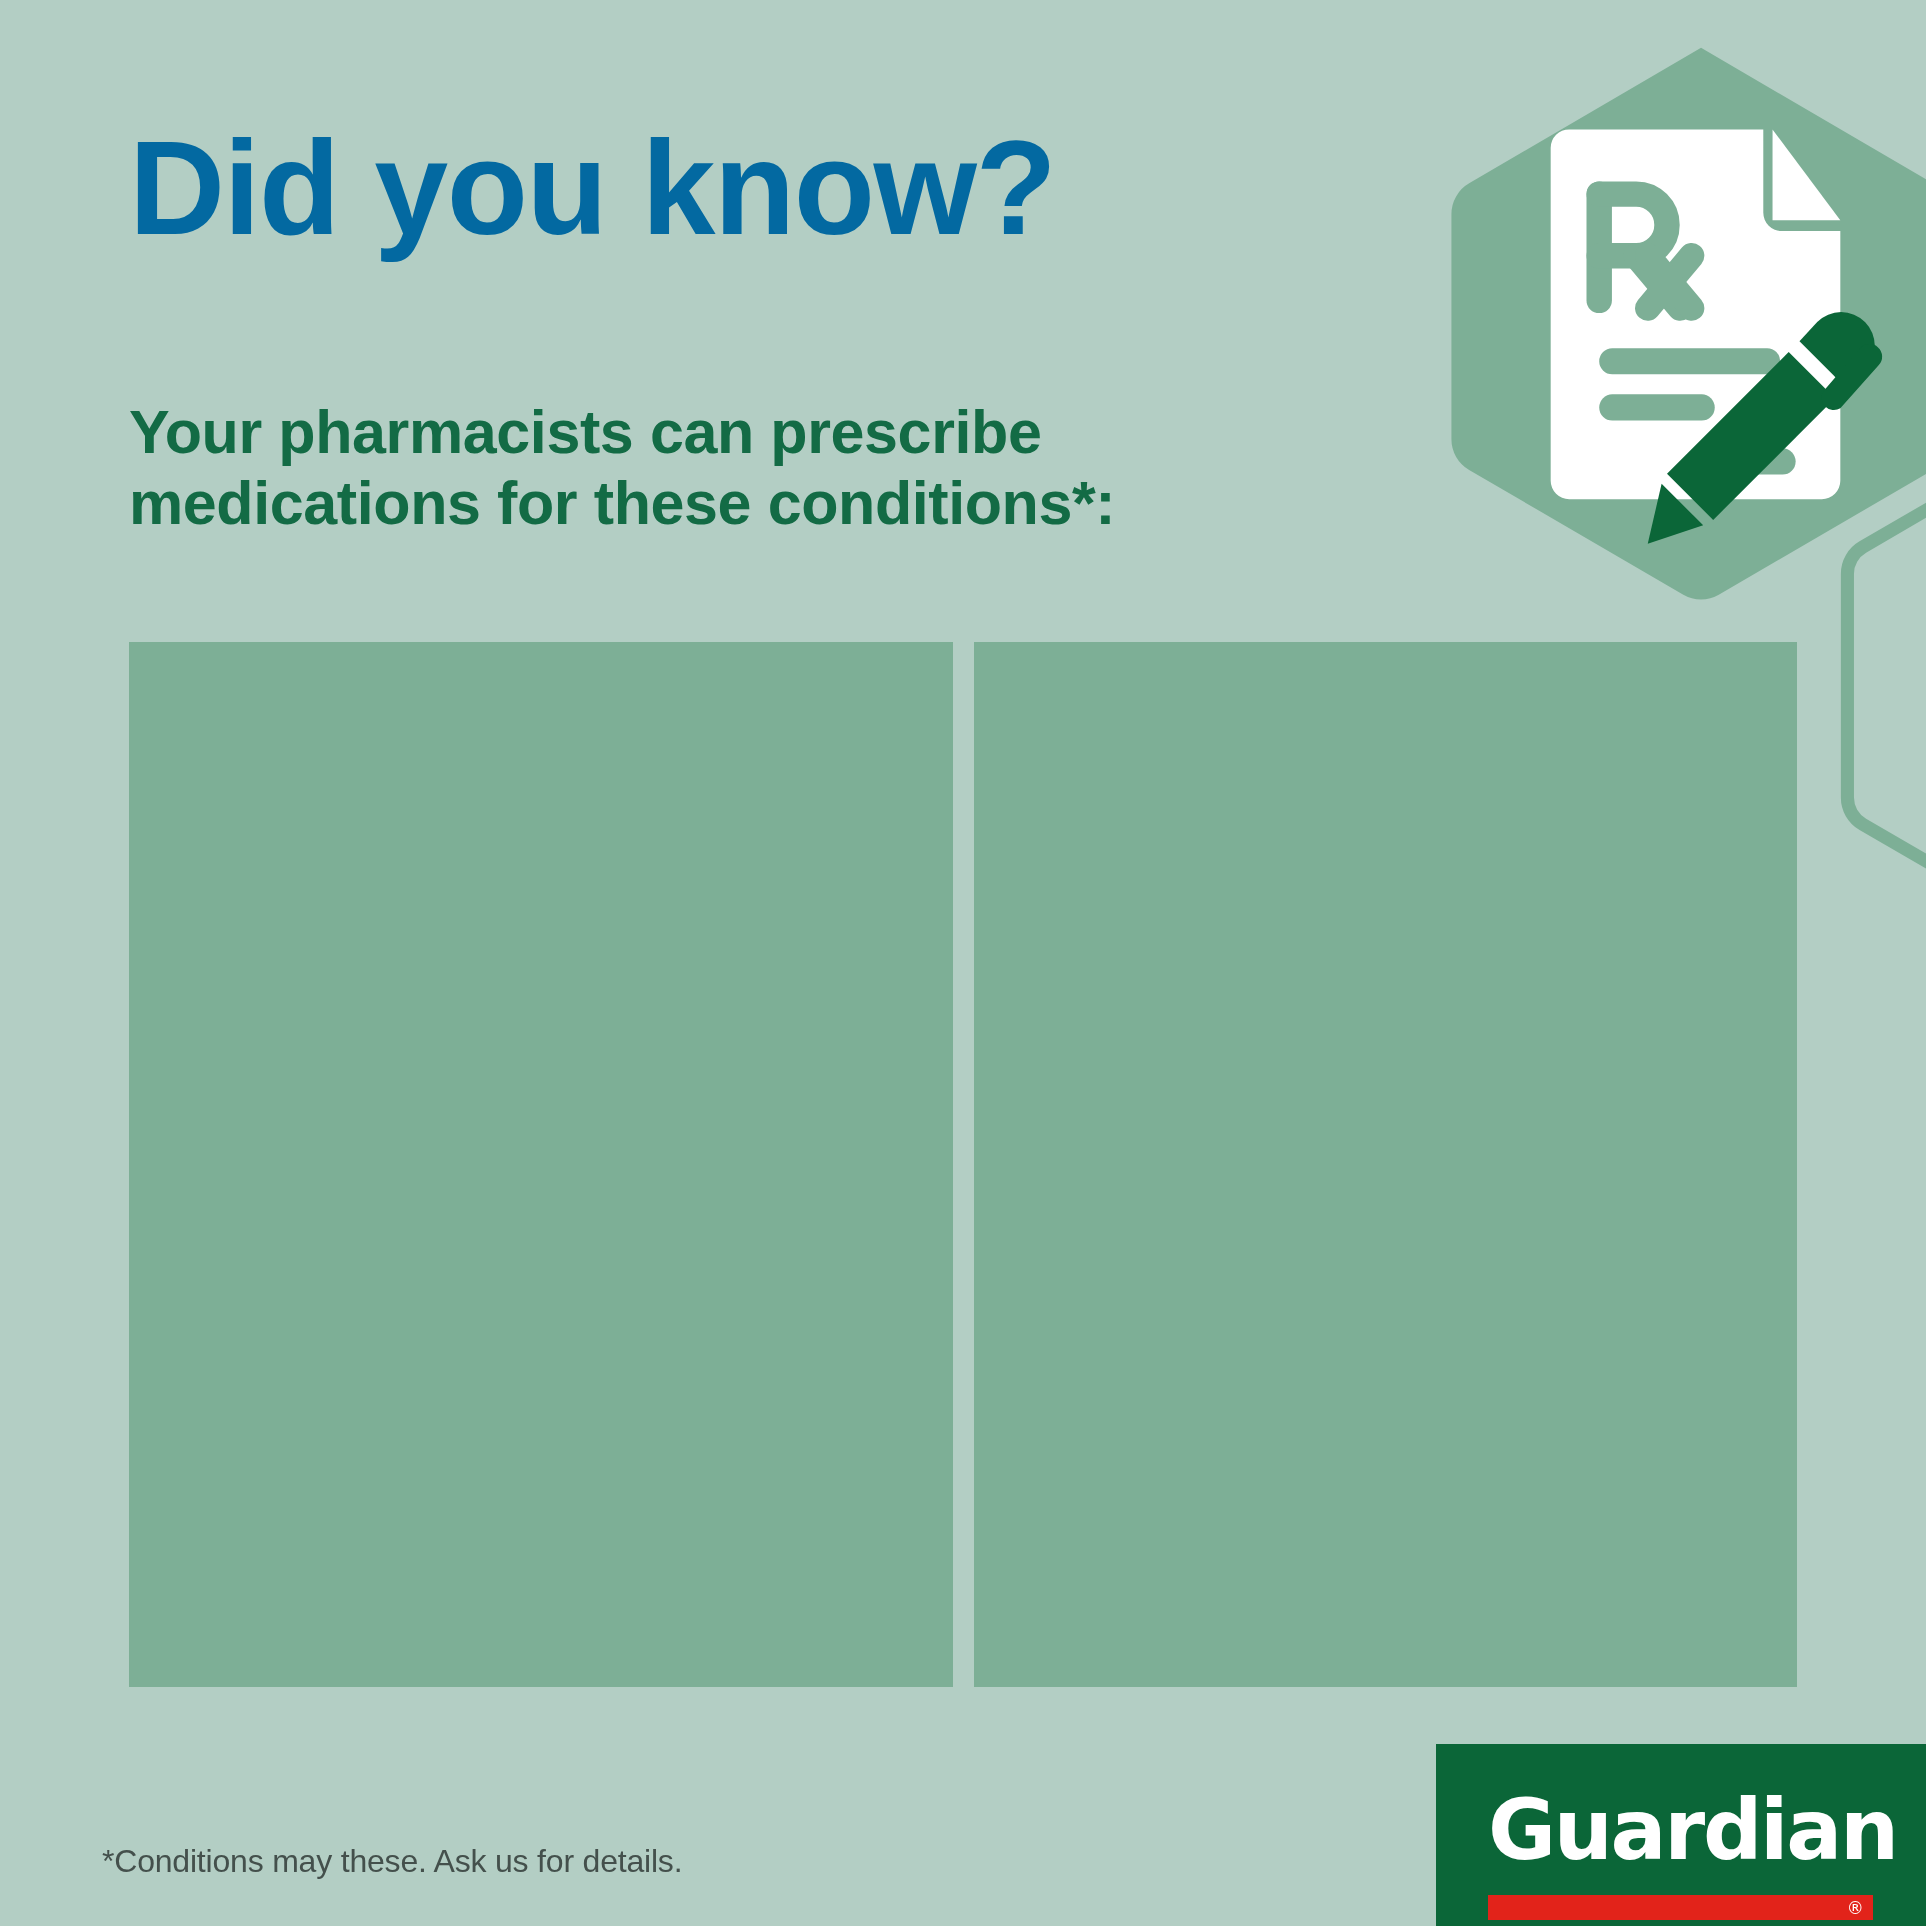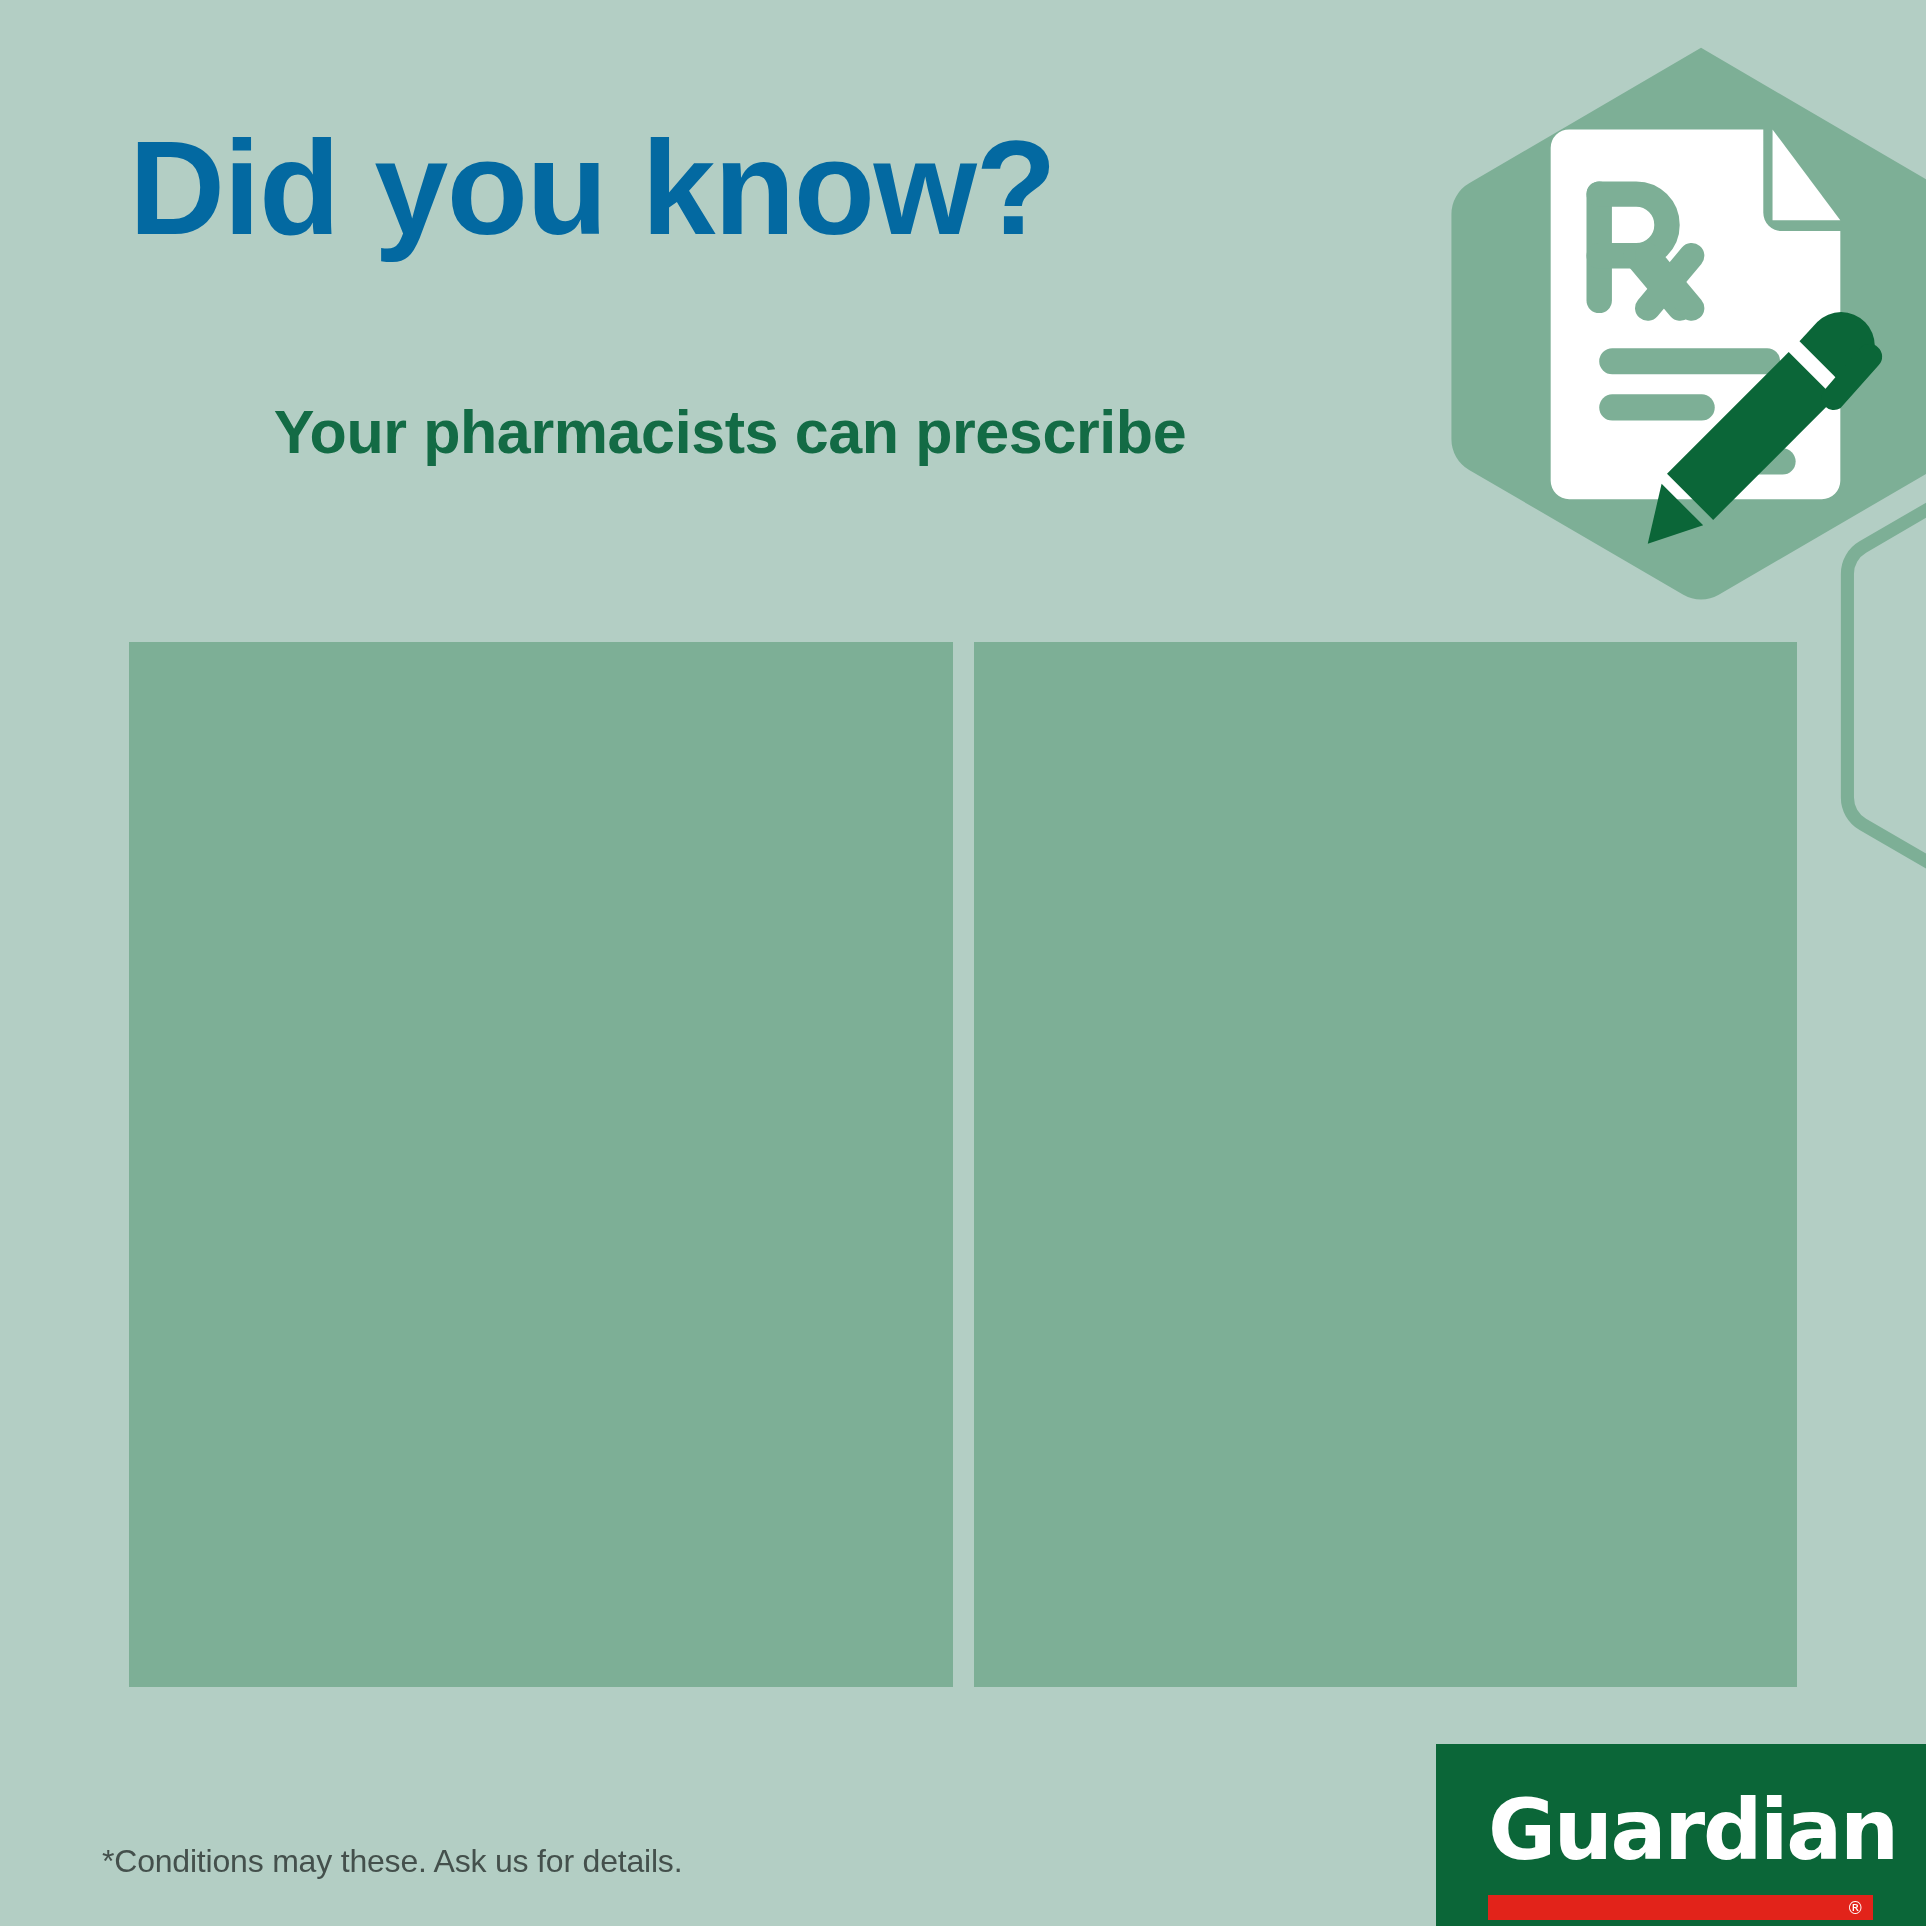--- a/index.html
+++ b/index.html
@@ -43,21 +43,20 @@
     position: absolute;
     left: 129px;
     top: 397px;
     width: 1202px;
     margin: 0;
     font-size: 61px;
     line-height: 1.16;
     font-weight: 700;
     letter-spacing: -0.4px;
     color: #136b45;
-    text-align: center;
   }
   .subhead .line { display: block; }
 
   
   .panel {
     position: absolute;
     background: #7daf96;
   }
   #panel-left {
     left: 129px;
@@ -161,20 +160,21 @@
       <path d="M441 357 L501 417 L343 575 L283 515 Z"></path>
       <path d="M276 528 L330 582 L258 606 Z"></path>
       <path d="M534 352 A16 16 0 0 1 558 374 L508 430 A16 16 0 0 1 486 408 Z"></path>
     </g>
   </svg>
 
   <h1 class="headline">Did you know?</h1>
 
   <h2 class="subhead">
     <span class="line">Your pharmacists can prescribe</span>
+    <span class="line">medications for these conditions*:</span>
   </h2>
 
   <div class="panel" id="panel-left"></div>
   <div class="panel" id="panel-right"></div>
 
   <p class="footnote">*Conditions may these. Ask us for details.</p>
 
   <div id="logo-box">
     <div id="logo-wordmark">Guardian</div>
     <div id="logo-bar">

